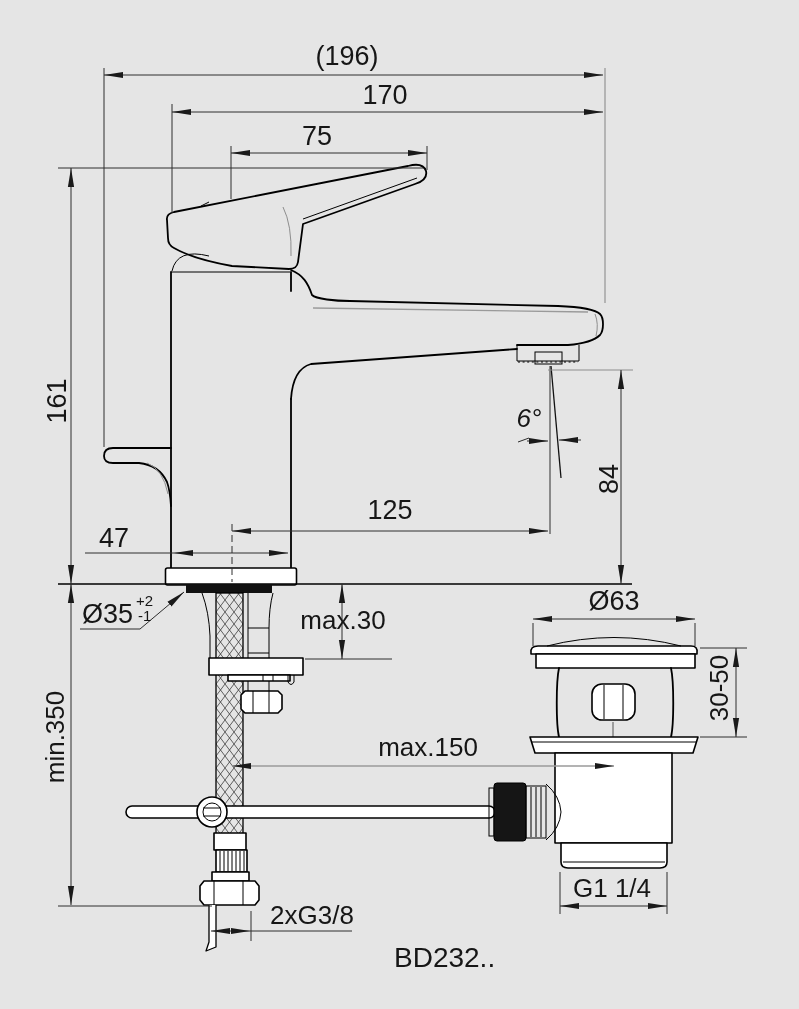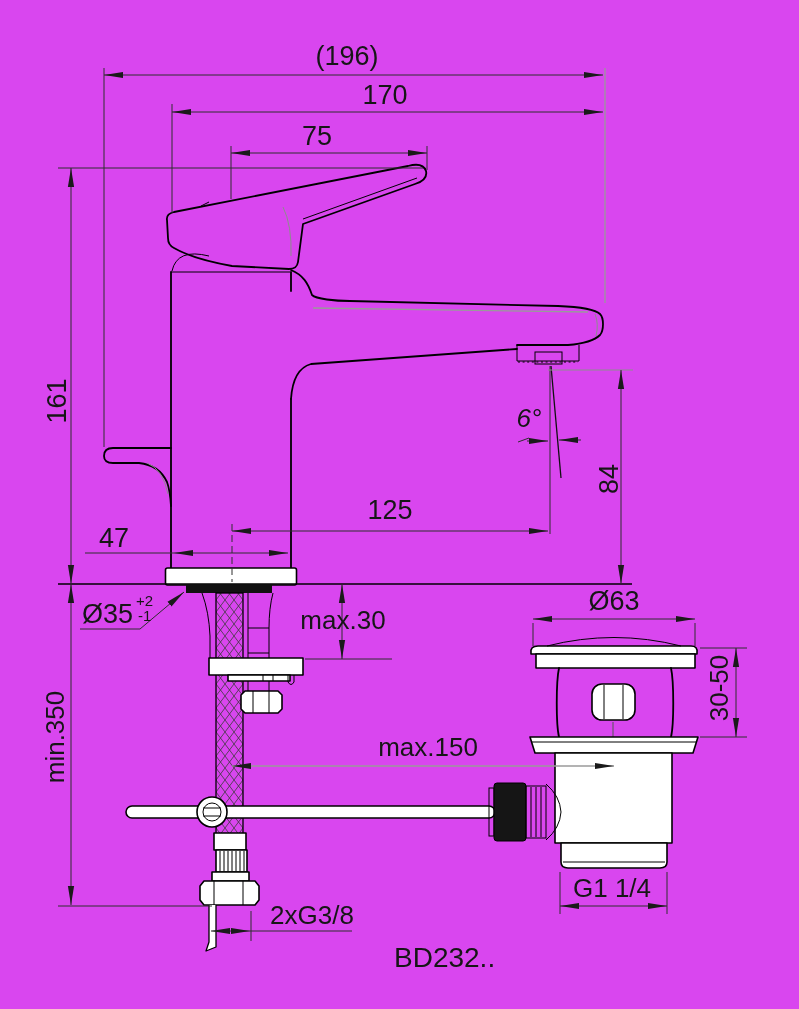--- a/index.html
+++ b/index.html
@@ -1,17 +1,17 @@
 <!DOCTYPE html>
 <html><head>
 <meta charset="utf-8">
 <style>
   html,body{margin:0;padding:0;background:#fff;}
   #stage{
-    position:relative;width:799px;height:1009px;background:#d946ef;overflow:hidden;
+    position:relative;width:799px;height:1009px;background:#e5e5e5;overflow:hidden;
     font-family:"Liberation Sans", sans-serif;
   }
   svg{display:block}
   text{fill:#161616;font-family:"Liberation Sans", sans-serif;}
   .dim{stroke:#2e2e2e;stroke-width:1;fill:none;}
   .dimg{stroke:#9a9a9a;stroke-width:1.3;fill:none;}
   .obj{stroke:#000;stroke-width:1.8;fill:none;stroke-linejoin:round;stroke-linecap:round;}
   .objf{stroke:#000;stroke-width:1.6;fill:#fff;stroke-linejoin:round;}
   .thin{stroke:#000;stroke-width:1;fill:none;}
   .lite{stroke:#8d8d8d;stroke-width:1;fill:none;}

